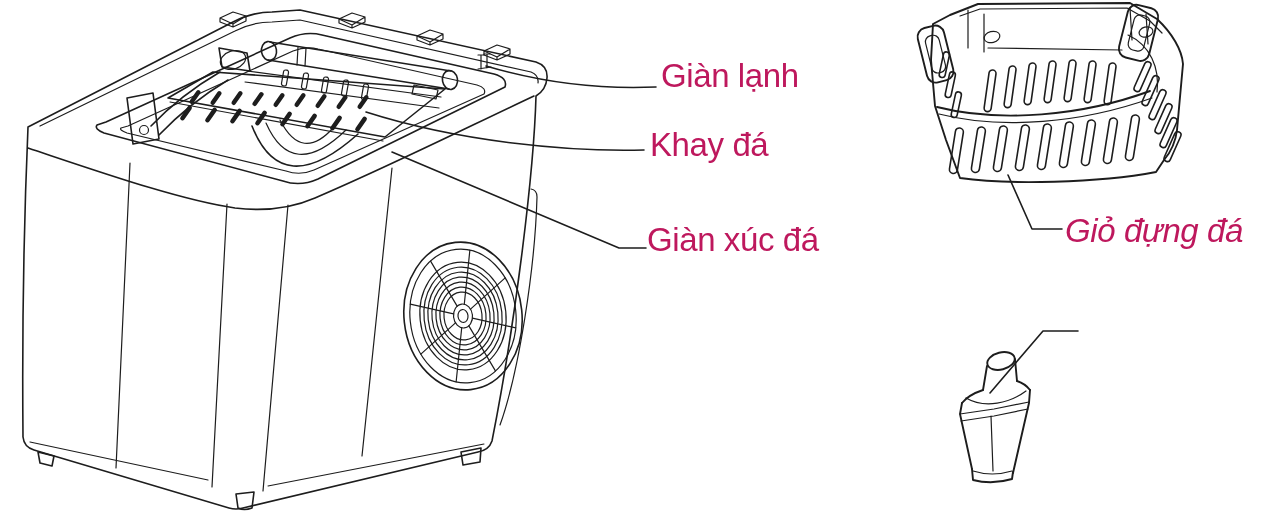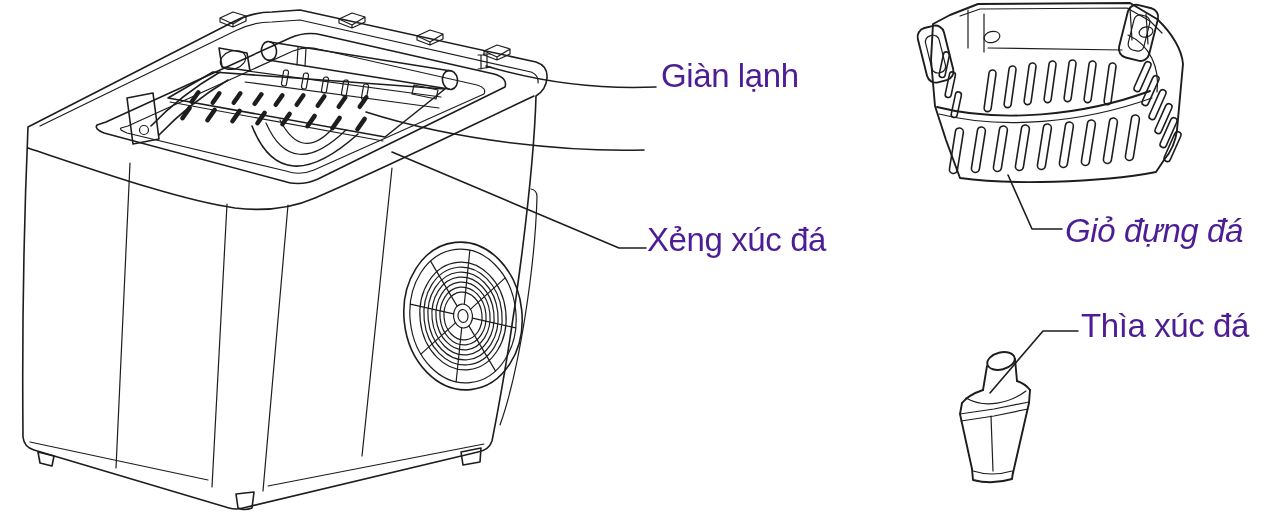--- a/index.html
+++ b/index.html
@@ -10,21 +10,21 @@
     overflow:hidden;
     font-family:"Liberation Sans","DejaVu Sans",sans-serif;
   }
   #drawing{position:absolute;left:0;top:0;}
   .part-label{
     position:absolute;
     font-size:33px;
     line-height:34px;
     font-weight:400;
     letter-spacing:-0.4px;
-    color:#4c1d95;
+    color:#be185d;
     white-space:nowrap;
   }
   .ln{stroke:#1d1d1d;fill:none;stroke-linecap:round;stroke-linejoin:round;}
   .w1{stroke-width:1.2;}
   .w15{stroke-width:1.6;}
   .w2{stroke-width:1.9;}
   .solid{fill:#1d1d1d;stroke:none;}
 </style>
 </head>
 <body>
@@ -239,19 +239,19 @@
       <path class="ln w15" d="M 486,66 C 550,85 610,89 656,87"></path>
       <path class="ln w15" d="M 366,112 C 460,142 570,152 644,150"></path>
       <path class="ln w15" d="M 392,152 L 619,248 L 646,248"></path>
       <path class="ln w15" d="M 1008,175 L 1032,229 L 1062,229"></path>
       <path class="ln w15" d="M 990,393 L 1043,331 L 1078,331"></path>
     </g>
   </svg>
 
   <div class="part-label" style="left:661px;top:59px;">Giàn lạnh</div>
 
-
-  <div class="part-label" style="left:647px;top:223px;">Xẻng xúc đá</div>
+  <div class="part-label" style="left:650px;top:128px;">Khay đá</div>
+
+  <div class="part-label" style="left:647px;top:223px;">Giàn xúc đá</div>
 
   <div class="part-label" style="left:1065px;top:214px;font-style:italic;">Giỏ đựng đá</div>
 
-  <div class="part-label" style="left:1081px;top:309px;">Thìa xúc đá</div>
 </div>
 
 </body></html>

